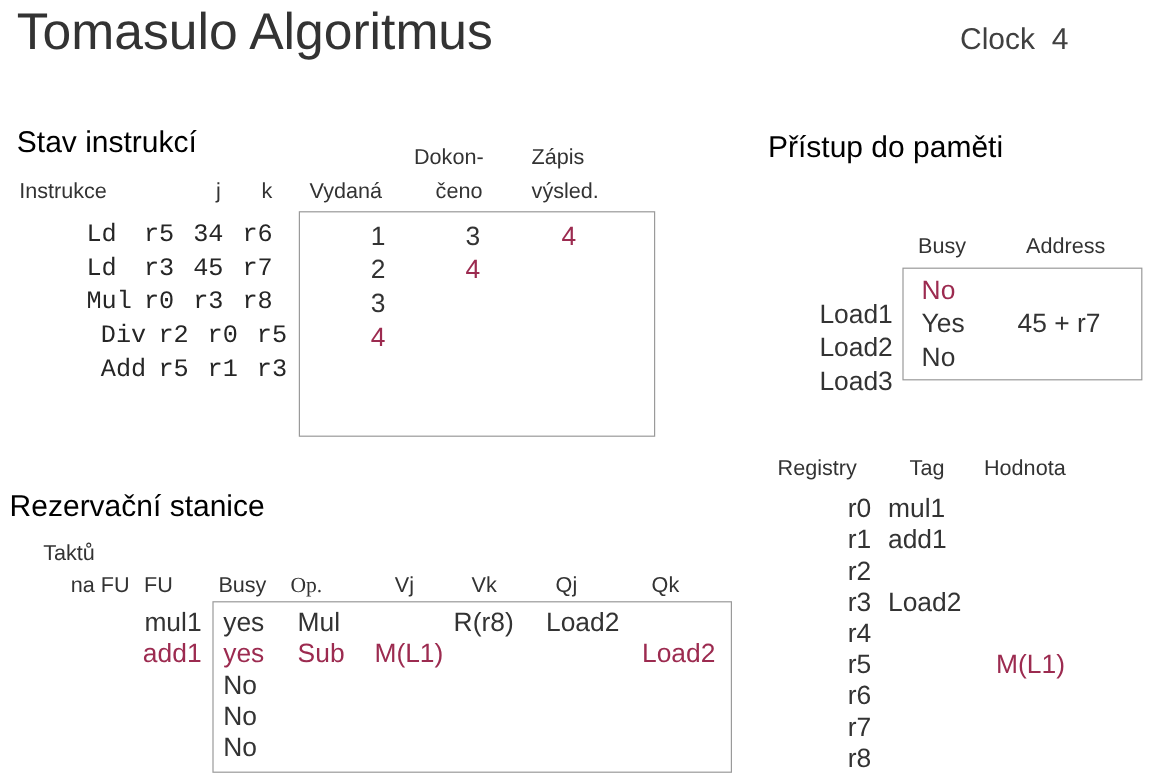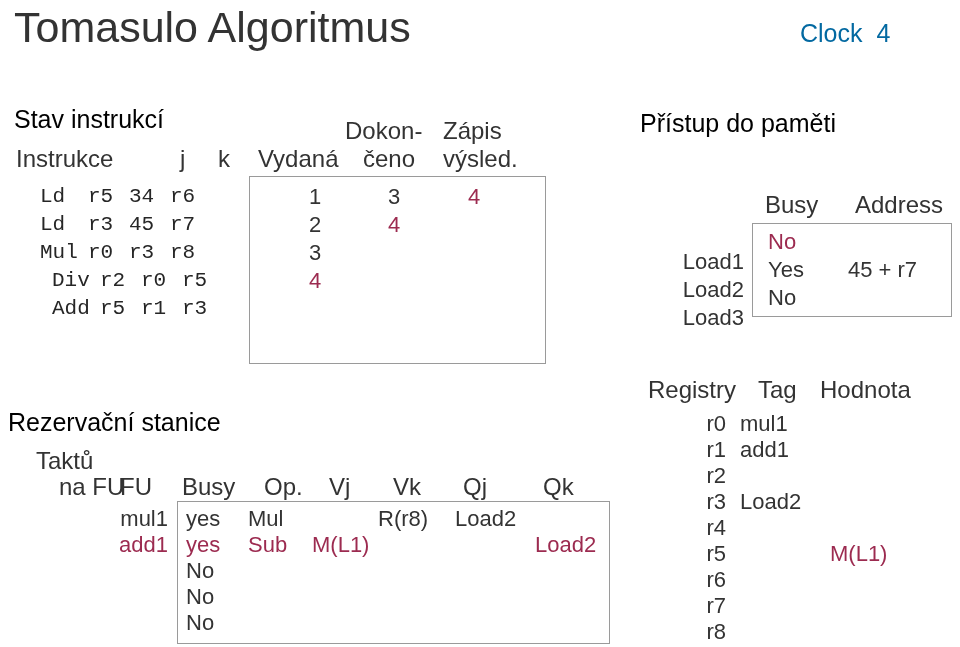--- a/index.html
+++ b/index.html
@@ -23,39 +23,39 @@
     left: 14px; top: 2px;
     font-size: 43px;
     line-height: 50px;
     color: #333333;
     white-space: nowrap;
   }
   #clock-block {
     left: 800px; top: 18px;
     font-size: 25px;
     line-height: 30px;
-    color: #0369a1;
+    color: #404040;
     white-space: nowrap;
   }
   #clock-block .clk-val { margin-left: 14px; }
 
   
   .section-head {
     font-size: 25px;
     line-height: 30px;
     color: #000000;
     white-space: nowrap;
   }
   #head-instr { left: 14px; top: 104px; }
   #head-rs    { left: 8px;  top: 407px; }
   #head-mem   { left: 640px; top: 108px; }
 
   
   .hdr {
-    font-size: 24px;
+    font-size: 18px;
     line-height: 26px;
     color: #333333;
     white-space: nowrap;
   }
 
   
   #instr-hdr-dokon { left: 345px; top: 118px; }
   #instr-hdr-zapis { left: 443px; top: 118px; }
   #instr-hdr-instrukce { left: 16px; top: 146px; }
   #instr-hdr-j { left: 180px; top: 146px; }
@@ -72,20 +72,21 @@
   }
 
   .instr-list { left: 40px; top: 183px; }
   .instr-row {
     height: 28px;
     font-family: "Liberation Mono", "DejaVu Sans Mono", monospace;
     font-size: 21px;
     line-height: 28px;
     color: #262626;
     white-space: nowrap;
+    margin-left: 32px;
   }
   .instr-row .op { display: inline-block; width: 48px; text-align: left; }
   .instr-row .rd { display: inline-block; width: 41px; text-align: left; }
   .instr-row .j  { display: inline-block; width: 41px; text-align: left; }
   .instr-row .k  { display: inline-block; width: 38px; text-align: left; }
   .instr-row.indent { padding-left: 12px; }
 
   .instr-times { left: 249px; top: 183px; width: 295px; }
   .it-row { height: 28px; position: relative; }
   .it-row span {
@@ -112,21 +113,21 @@
   .mem-row { height: 28px; position: relative; }
   .mem-row .m-name { position: absolute; left: 0px;  width: 72px; text-align: right; font-size: 22px; line-height: 28px; margin-top: 20px; }
   .mem-row .m-busy { position: absolute; left: 96px; width: 56px; text-align: left;  font-size: 22px; line-height: 28px; }
   .mem-row .m-addr { position: absolute; left: 176px; width: 110px; text-align: left; font-size: 22px; line-height: 28px; }
 
   
   #rs-hdr-taktu  { left: 36px; top: 448px; }
   #rs-hdr-nafu   { left: 32px; top: 474px; margin-left: 27px; }
   #rs-hdr-fu     { left: 120px; top: 474px; }
   #rs-hdr-busy   { left: 182px; top: 474px; }
-  #rs-hdr-op     { left: 264px; top: 474px; }
+  #rs-hdr-op     { left: 242px; top: 474px; font-family: Liberation Serif, serif; }
   #rs-hdr-vj     { left: 329px; top: 474px; }
   #rs-hdr-vk     { left: 393px; top: 474px; text-align: center; }
   #rs-hdr-qj     { left: 463px; top: 474px; }
   #rs-hdr-qk     { left: 543px; top: 474px; }
 
   #rs-box {
     left: 177px; top: 501px;
     width: 431px; height: 141px;
     border: 1px solid #9a9a9a;
     background: #ffffff;

